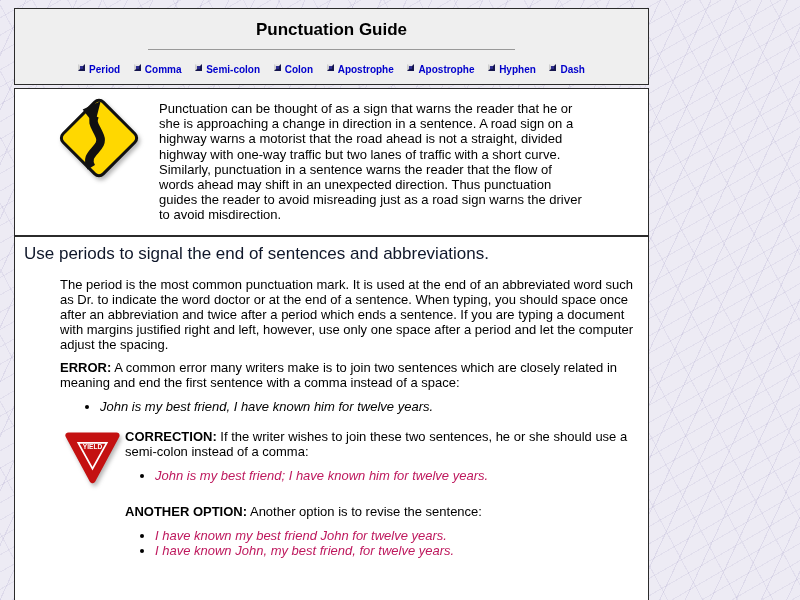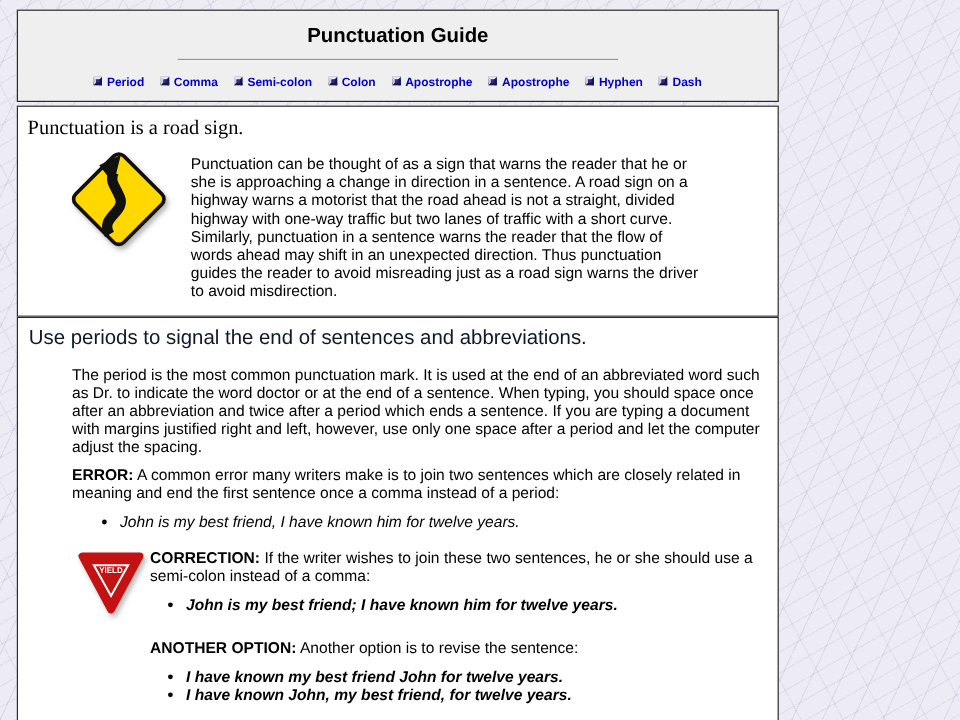--- a/index.html
+++ b/index.html
@@ -55,21 +55,21 @@
   .sec2 { padding-bottom: 56px; }
   .indent { margin-left: 45px; margin-right: 8px; }
   .intro-row { margin-top: 13px; }
   .intro-row .body { }
   .sign-stop { margin: 1px 34px 0 0; }
   .p-error { margin-top: 7px; }
   .list { margin: 9px 0 9px 22px; padding-left: 18px; }
   .list li { line-height: 1.2; }
   .list li::marker { color: #000; }
   .italic-black li { font-style: italic; }
-  .blue li { color: #000000; font-weight: bold; font-style: italic; }
+  .blue li { color: #be185d; font-weight: normal; font-style: italic; }
   .correction-row { margin-top: 14px; }
   .sign-yield { margin: 0 4px 0 4px; }
   .list-inner { margin-left: 12px; }
   .p-another { margin-top: 20px; }
 
   .sign svg { display: block; filter: drop-shadow(2px 3px 2px rgba(70,70,70,0.40)); }
   .svgtext { font-family: "Liberation Sans", sans-serif; font-weight: bold; }
 </style>
 </head>
 <body>
@@ -109,40 +109,39 @@
           <span>Hyphen</span>
         </a>
       <a class="navlink" href="#">
           <span class="sq"></span>
           <span>Dash</span>
         </a>
     </nav>
   </div>
 
   <section class="box sec1">
-    <h2 class="serif-heading">Punctuation is a road sign.</h2>
     <div class="row">
       <div class="sign sign-curve">
         <svg width="88" height="86" viewBox="0 0 100 100">
           <rect x="17" y="17" width="66" height="66" rx="7" transform="rotate(45 50 50)" fill="#ffd800" stroke="#111" stroke-width="3.5"></rect>
           <path d="M41 84 C31 67 57 63 51 48 C46 36 41 33 45 24" fill="none" stroke="#111" stroke-width="10"></path>
           <polygon points="52,7 31,17 45,35" fill="#111"></polygon>
         </svg>
       </div>
       <p class="body flex1">Punctuation can be thought of as a sign that warns the reader that he or she is approaching a change in direction in a sentence. A road sign on a highway warns a motorist that the road ahead is not a straight, divided highway with one-way traffic but two lanes of traffic with a short curve. Similarly, punctuation in a sentence warns the reader that the flow of words ahead may shift in an unexpected direction. Thus punctuation guides the reader to avoid misreading just as a road sign warns the driver to avoid misdirection.</p>
     </div>
   </section>
 
   <section class="box sec2">
     <h2 class="sans-heading">Use periods to signal the end of sentences and abbreviations.</h2>
     <div class="indent">
       <div class="row intro-row">
         <p class="body flex1">The period is the most common punctuation mark. It is used at the end of an abbreviated word such as Dr. to indicate the word doctor or at the end of a sentence. When typing, you should space once after an abbreviation and twice after a period which ends a sentence. If you are typing a document with margins justified right and left, however, use only one space after a period and let the computer adjust the spacing.</p>
       </div>
-      <p class="body p-error"><b>ERROR:</b> <span>A common error many writers make is to join two sentences which are closely related in meaning and end the first sentence once a comma instead of a period:</span></p>
+      <p class="body p-error"><b>ERROR:</b> <span>A common error many writers make is to join two sentences which are closely related in meaning and end the first sentence with a comma instead of a space:</span></p>
       <ul class="list italic-black">
         <li>John is my best friend, I have known him for twelve years.</li>
       </ul>
       <div class="row correction-row">
         <div class="sign sign-yield">
           <svg width="57" height="57" viewBox="0 0 100 95">
             <path d="M8 9 H92 L50 87 Z" fill="#c41111" stroke="#c41111" stroke-width="11" stroke-linejoin="round"></path>
             <path d="M25 22 H75 L50 67 Z" fill="none" stroke="#fff" stroke-width="3"></path>
             <text class="svgtext" x="50" y="33" font-size="12" fill="#fff" text-anchor="middle" textLength="34" lengthAdjust="spacingAndGlyphs">YIELD</text>
           </svg>

